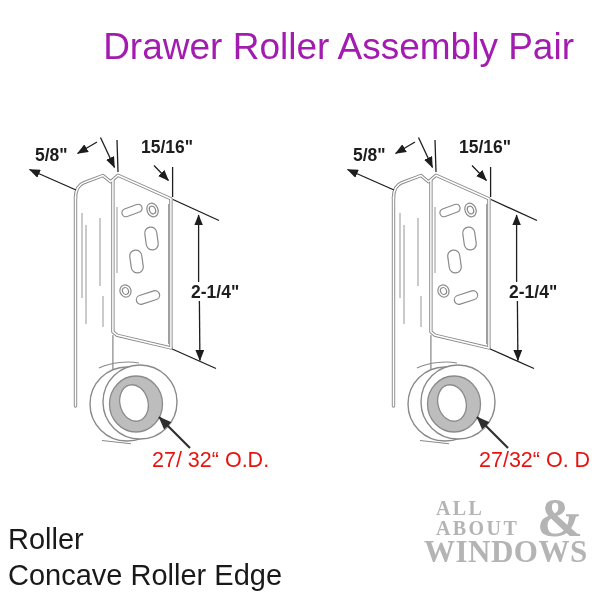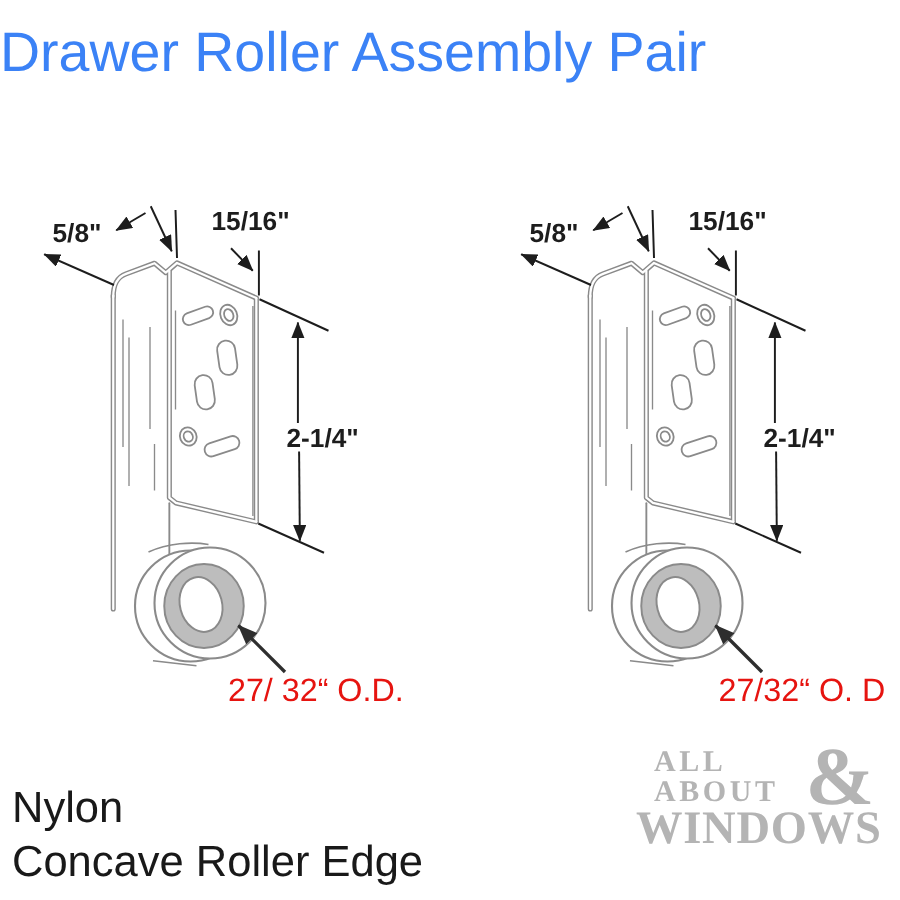--- a/index.html
+++ b/index.html
@@ -1,22 +1,22 @@
 <!DOCTYPE html>
 <html><head>
 <meta charset="utf-8">
 <style>
   html,body{margin:0;padding:0;background:#fff;}
   .page{
     position:relative;width:600px;height:600px;background:#ffffff;overflow:hidden;
     font-family:"Liberation Sans", sans-serif;
   }
   .title{
-    position:absolute;left:0;top:16px;width:574px;text-align:left;
-    font-size:37px;line-height:1;font-weight:400;color:#3b82f6;letter-spacing:0px;
+    position:absolute;left:0;top:28px;width:574px;text-align:right;
+    font-size:37px;line-height:1;font-weight:400;color:#a21caf;letter-spacing:0px;
   }
   .diagram{position:absolute;width:300px;height:380px;}
   .diagram.left{left:0;top:110px;}
   .diagram.right{left:318px;top:110px;}
   .diagram svg{display:block;width:300px;height:380px;}
   text.dim{font-family:"Liberation Sans",sans-serif;font-size:17.5px;font-weight:700;fill:#1d1d1d;}
   text.od{font-family:"Liberation Sans",sans-serif;font-size:21.5px;font-weight:400;fill:#e61410;}
   .notes{
     position:absolute;left:8px;top:521px;color:#191919;
     font-size:29px;line-height:36px;font-weight:400;
@@ -125,21 +125,21 @@
     <svg viewBox="0 0 300 380">
       <use href="#roller-asm"></use>
       <text class="dim" x="35" y="51">5/8"</text>
       <text class="dim" x="141" y="43">15/16"</text>
       <text class="dim" x="191" y="188">2-1/4"</text>
       <text class="od" x="161" y="357">27/32“ O. D</text>
     </svg>
   </div>
 
   <div class="notes">
-    <div>Nylon</div>
+    <div>Roller</div>
     <div>Concave Roller Edge</div>
   </div>
 
   <div class="logo">
     <span class="l-allabout">ALL ABOUT</span>
     <span class="l-amp">&amp;</span>
     <span class="l-windows">WINDOWS</span>
   </div>
 
 </div>

